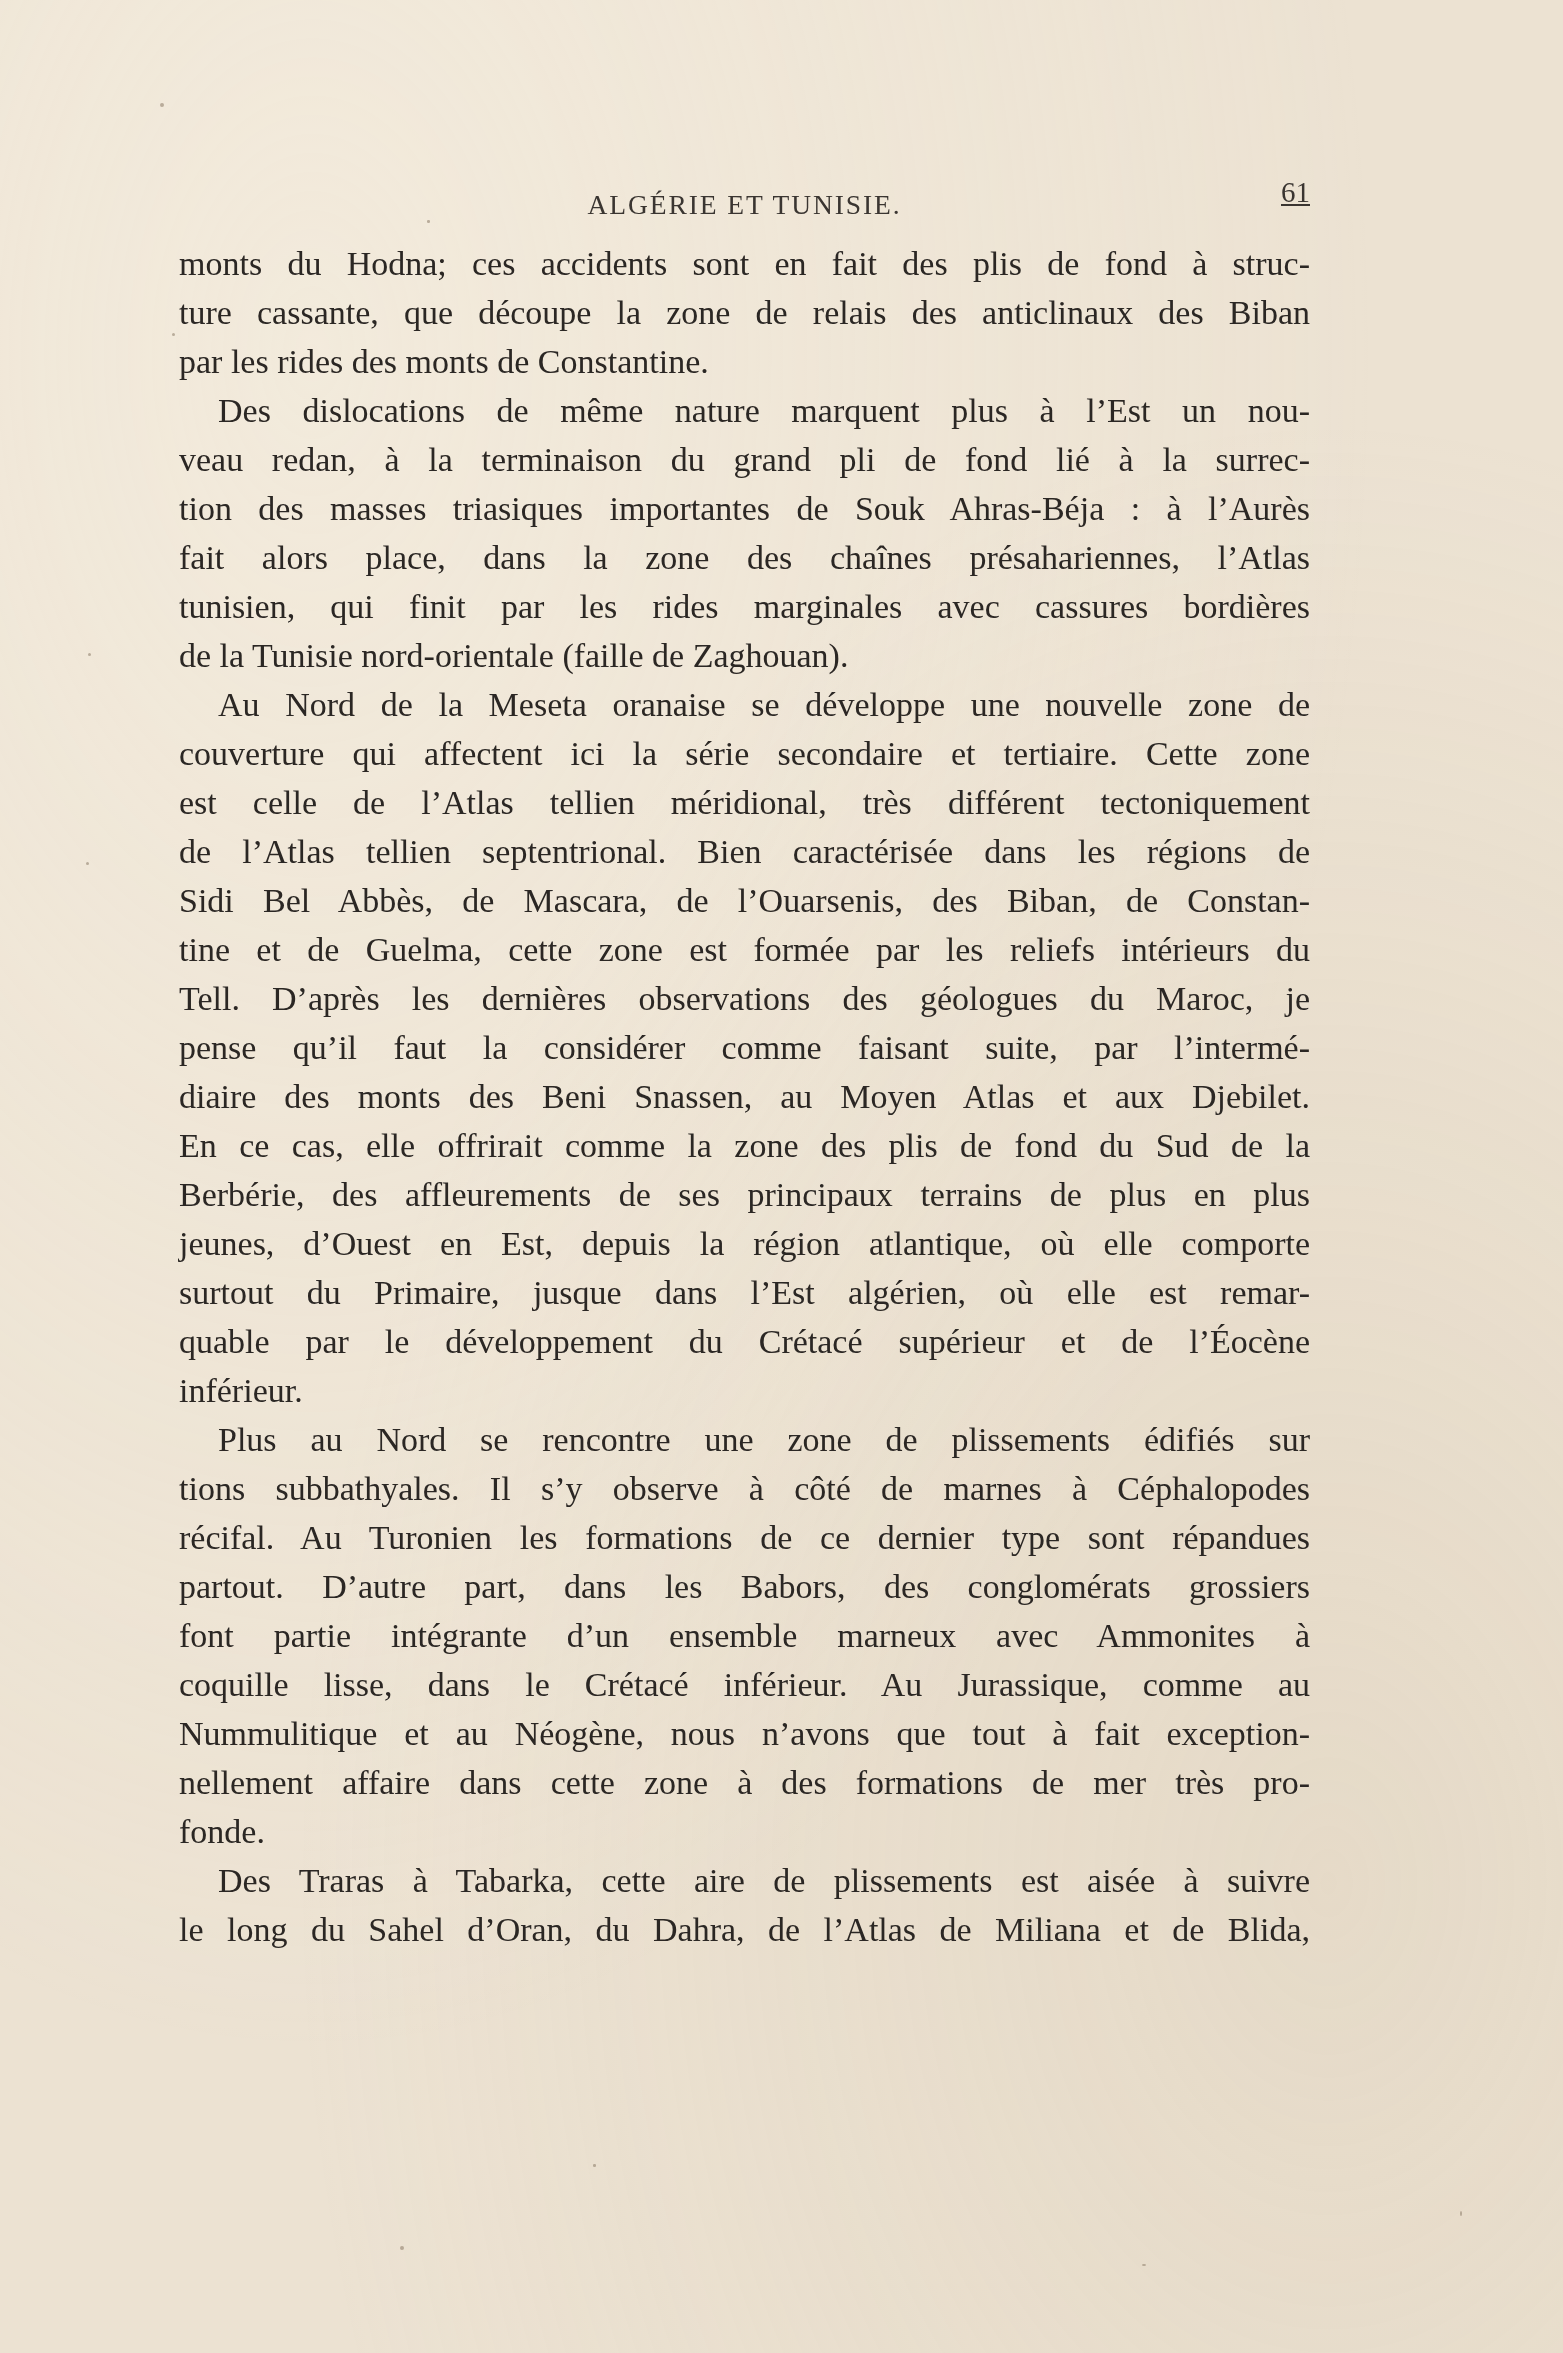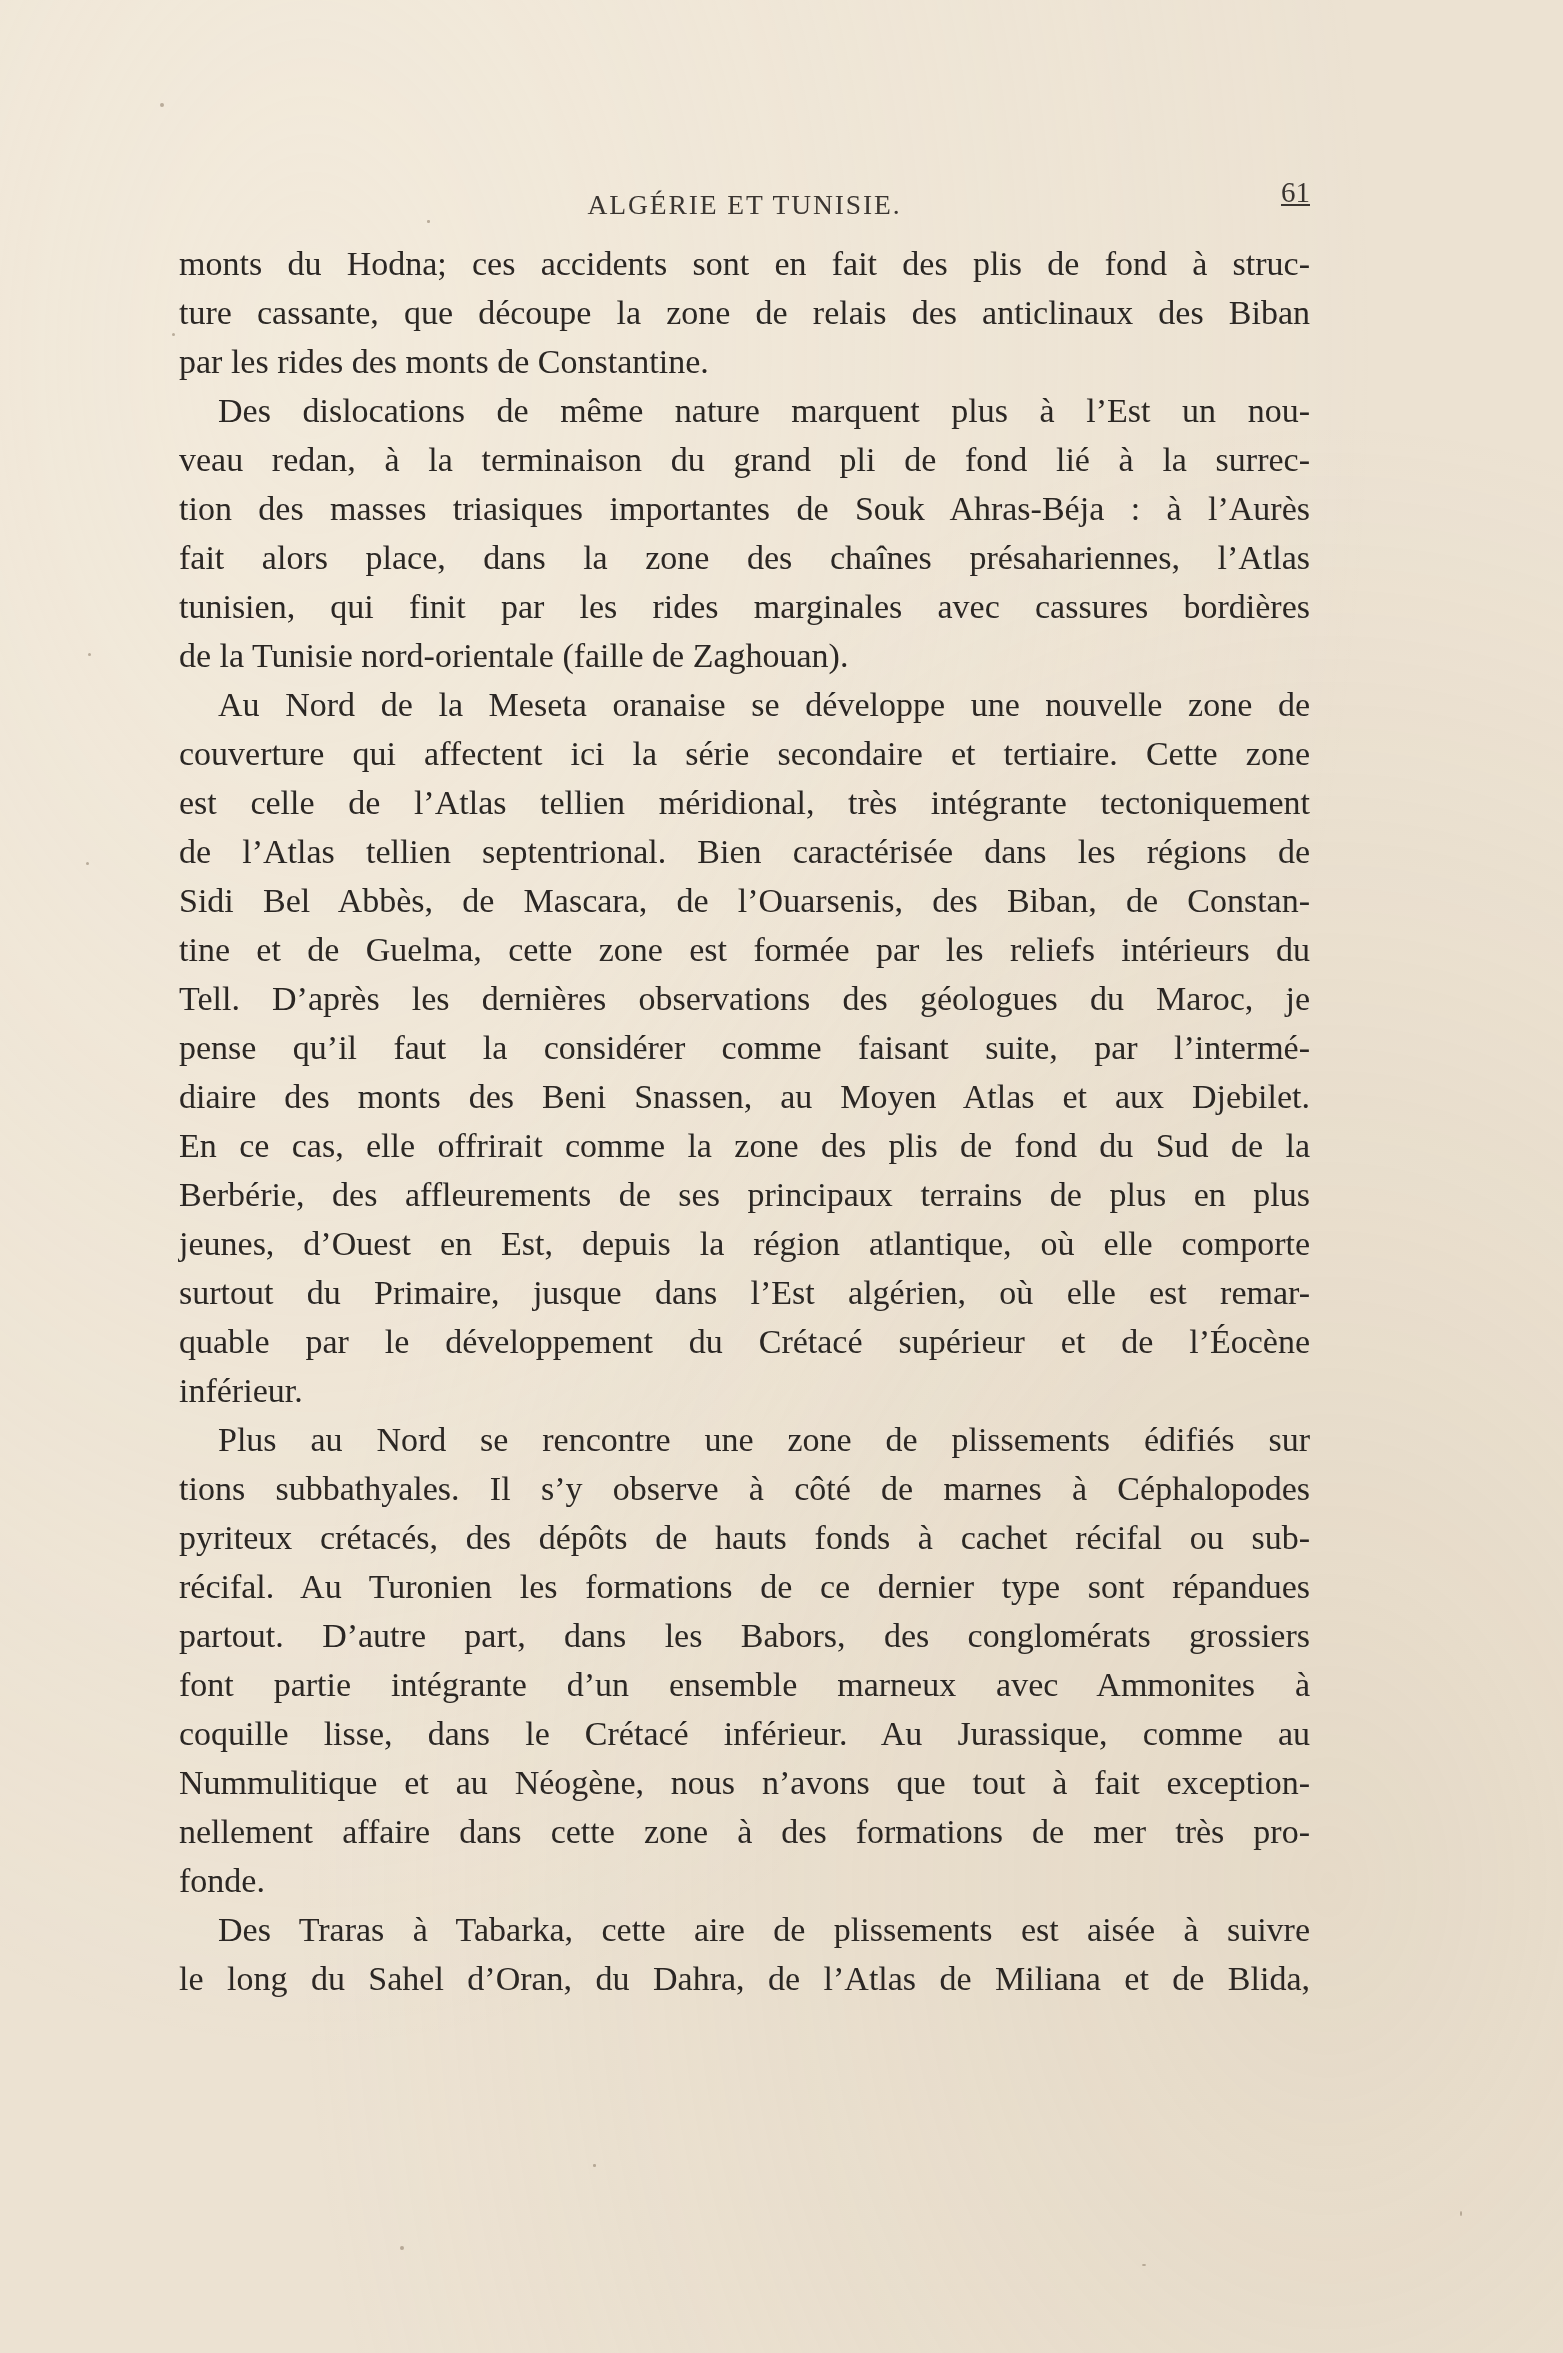--- a/index.html
+++ b/index.html
@@ -95,36 +95,35 @@
       <div class="line">ture cassante, que découpe la zone de relais des anticlinaux des Biban</div>
       <div class="line last">par les rides des monts de Constantine.</div>
       <div class="line indent">Des dislocations de même nature marquent plus à l’Est un nou-</div>
       <div class="line">veau redan, à la terminaison du grand pli de fond lié à la surrec-</div>
       <div class="line">tion des masses triasiques importantes de Souk Ahras-Béja : à l’Aurès</div>
       <div class="line">fait alors place, dans la zone des chaînes présahariennes, l’Atlas</div>
       <div class="line">tunisien, qui finit par les rides marginales avec cassures bordières</div>
       <div class="line last">de la Tunisie nord-orientale (faille de Zaghouan).</div>
       <div class="line indent">Au Nord de la Meseta oranaise se développe une nouvelle zone de</div>
       <div class="line">couverture qui affectent ici la série secondaire et tertiaire. Cette zone</div>
-      <div class="line"><span>est celle de l’</span><span class="it">Atlas tellien méridional</span><span>, très intégrante tectoniquement</span></div>
+      <div class="line"><span>est celle de l’</span><span class="it">Atlas tellien méridional</span><span>, très différent tectoniquement</span></div>
       <div class="line">de l’Atlas tellien septentrional. Bien caractérisée dans les régions de</div>
       <div class="line">Sidi Bel Abbès, de Mascara, de l’Ouarsenis, des Biban, de Constan-</div>
       <div class="line">tine et de Guelma, cette zone est formée par les reliefs intérieurs du</div>
       <div class="line">Tell. D’après les dernières observations des géologues du Maroc, je</div>
       <div class="line">pense qu’il faut la considérer comme faisant suite, par l’intermé-</div>
       <div class="line">diaire des monts des Beni Snassen, au Moyen Atlas et aux Djebilet.</div>
       <div class="line">En ce cas, elle offrirait comme la zone des plis de fond du Sud de la</div>
       <div class="line">Berbérie, des affleurements de ses principaux terrains de plus en plus</div>
       <div class="line">jeunes, d’Ouest en Est, depuis la région atlantique, où elle comporte</div>
       <div class="line">surtout du Primaire, jusque dans l’Est algérien, où elle est remar-</div>
       <div class="line">quable par le développement du Crétacé supérieur et de l’Éocène</div>
       <div class="line last">inférieur.</div>
       <div class="line indent">Plus au Nord se rencontre une zone de plissements édifiés sur</div>
       <div class="line">tions subbathyales. Il s’y observe à côté de marnes à Céphalopodes</div>
-      <div class="line">pyriteux crétacés, des dépôts de hauts fonds à cachet récifal ou sub-</div>
       <div class="line">récifal. Au Turonien les formations de ce dernier type sont répandues</div>
       <div class="line">partout. D’autre part, dans les Babors, des conglomérats grossiers</div>
       <div class="line">font partie intégrante d’un ensemble marneux avec Ammonites à</div>
       <div class="line">coquille lisse, dans le Crétacé inférieur. Au Jurassique, comme au</div>
       <div class="line">Nummulitique et au Néogène, nous n’avons que tout à fait exception-</div>
       <div class="line">nellement affaire dans cette zone à des formations de mer très pro-</div>
       <div class="line last">fonde.</div>
       <div class="line indent">Des Traras à Tabarka, cette aire de plissements est aisée à suivre</div>
       <div class="line">le long du Sahel d’Oran, du Dahra, de l’Atlas de Miliana et de Blida,</div>
     </div>

